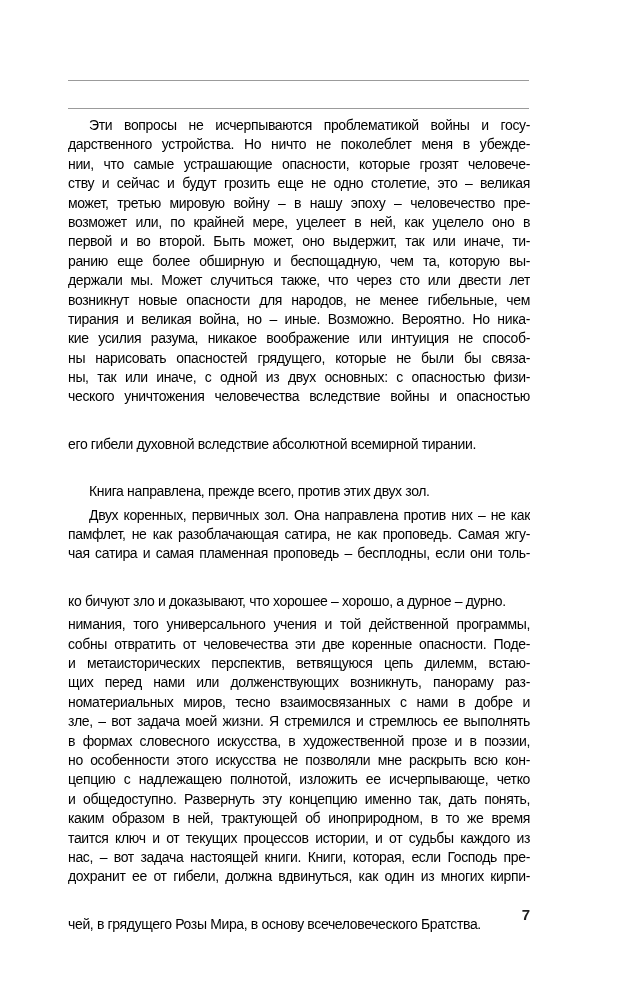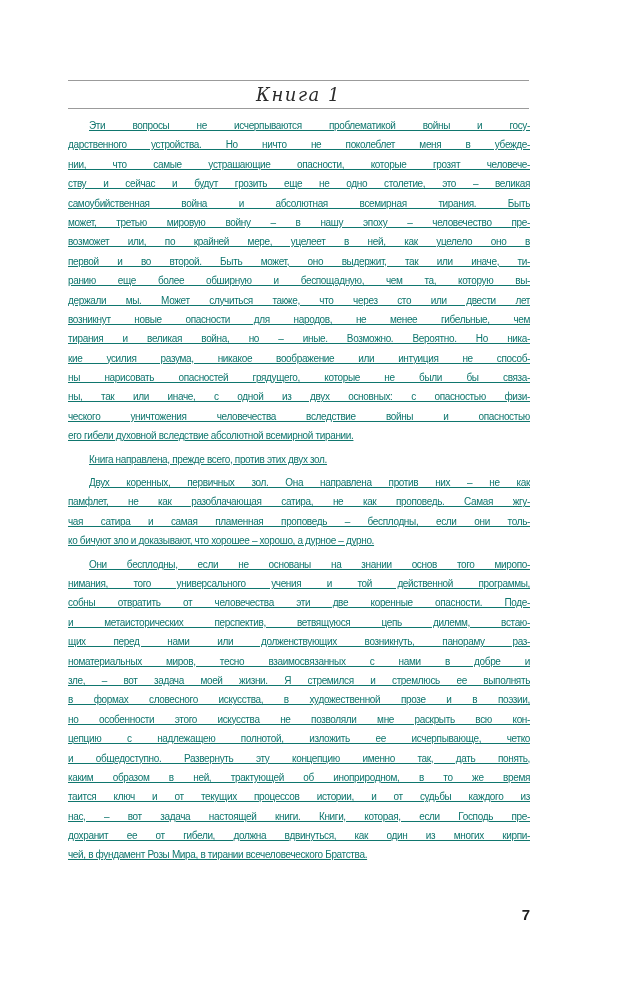--- a/index.html
+++ b/index.html
@@ -36,67 +36,65 @@
     font-style: italic;
     font-size: 18px;
     letter-spacing: 1.5px;
     color: #2b2b2b;
   }
   .body-text {
     position: absolute;
     left: 68px;
     top: 116px;
     width: 462px;
-    color: #0f766e;
-    font-size: 10px;
+    color: #000000;
+    font-size: 14px;
     letter-spacing: -0.35px;
-    text-decoration: underline;
   }
   .paragraph {
     margin: 0 0 4px 0;
   }
   .line {
     line-height: 19.4px;
     height: 19.4px;
     overflow: hidden;
     text-align: justify;
     text-align-last: justify;
   }
   .line.first {
     padding-left: 21px;
   }
   .line.last {
     text-align-last: left;
+    margin-top: 28px;
   }
   .page-number {
     position: absolute;
     left: 68px;
     top: 906px;
     width: 462px;
     text-align: right;
     font-size: 15px;
     font-weight: bold;
     color: #1d1d1d;
   }
 </style>
 </head>
 <body>
 
 <div class="page">
   <div class="rule rule-top"></div>
-  <div class="chapter-title">Книга 1</div>
   <div class="rule rule-bottom"></div>
 
   <div class="body-text">
       <div class="paragraph">
         <div class="line first">Эти вопросы не исчерпываются проблематикой войны и госу-</div>
         <div class="line">дарственного устройства. Но ничто не поколеблет меня в убежде-</div>
         <div class="line">нии, что самые устрашающие опасности, которые грозят человече-</div>
         <div class="line">ству и сейчас и будут грозить еще не одно столетие, это – великая</div>
-        <div class="line">самоубийственная война и абсолютная всемирная тирания. Быть</div>
         <div class="line">может, третью мировую войну – в нашу эпоху – человечество пре-</div>
         <div class="line">возможет или, по крайней мере, уцелеет в ней, как уцелело оно в</div>
         <div class="line">первой и во второй. Быть может, оно выдержит, так или иначе, ти-</div>
         <div class="line">ранию еще более обширную и беспощадную, чем та, которую вы-</div>
         <div class="line">держали мы. Может случиться также, что через сто или двести лет</div>
         <div class="line">возникнут новые опасности для народов, не менее гибельные, чем</div>
         <div class="line">тирания и великая война, но – иные. Возможно. Вероятно. Но ника-</div>
         <div class="line">кие усилия разума, никакое воображение или интуиция не способ-</div>
         <div class="line">ны нарисовать опасностей грядущего, которые не были бы связа-</div>
         <div class="line">ны, так или иначе, с одной из двух основных: с опасностью физи-</div>
@@ -106,33 +104,32 @@
       <div class="paragraph">
         <div class="line first last">Книга направлена, прежде всего, против этих двух зол.</div>
       </div>
       <div class="paragraph">
         <div class="line first">Двух коренных, первичных зол. Она направлена против них – не как</div>
         <div class="line">памфлет, не как разоблачающая сатира, не как проповедь. Самая жгу-</div>
         <div class="line">чая сатира и самая пламенная проповедь – бесплодны, если они толь-</div>
         <div class="line last">ко бичуют зло и доказывают, что хорошее – хорошо, а дурное – дурно.</div>
       </div>
       <div class="paragraph">
-        <div class="line first">Они бесплодны, если не основаны на знании основ того миропо-</div>
         <div class="line">нимания, того универсального учения и той действенной программы,</div>
         <div class="line">собны отвратить от человечества эти две коренные опасности. Поде-</div>
         <div class="line">и метаисторических перспектив, ветвящуюся цепь дилемм, встаю-</div>
         <div class="line">щих перед нами или долженствующих возникнуть, панораму раз-</div>
         <div class="line">номатериальных миров, тесно взаимосвязанных с нами в добре и</div>
         <div class="line">зле, – вот задача моей жизни. Я стремился и стремлюсь ее выполнять</div>
         <div class="line">в формах словесного искусства, в художественной прозе и в поэзии,</div>
         <div class="line">но особенности этого искусства не позволяли мне раскрыть всю кон-</div>
         <div class="line">цепцию с надлежащею полнотой, изложить ее исчерпывающе, четко</div>
         <div class="line">и общедоступно. Развернуть эту концепцию именно так, дать понять,</div>
         <div class="line">каким образом в ней, трактующей об иноприродном, в то же время</div>
         <div class="line">таится ключ и от текущих процессов истории, и от судьбы каждого из</div>
         <div class="line">нас, – вот задача настоящей книги. Книги, которая, если Господь пре-</div>
         <div class="line">дохранит ее от гибели, должна вдвинуться, как один из многих кирпи-</div>
-        <div class="line last">чей, в фундамент Розы Мира, в тирании всечеловеческого Братства.</div>
+        <div class="line last">чей, в грядущего Розы Мира, в основу всечеловеческого Братства.</div>
       </div>
     </div>
 
   <div class="page-number">7</div>
 </div>
 
 </body></html>

